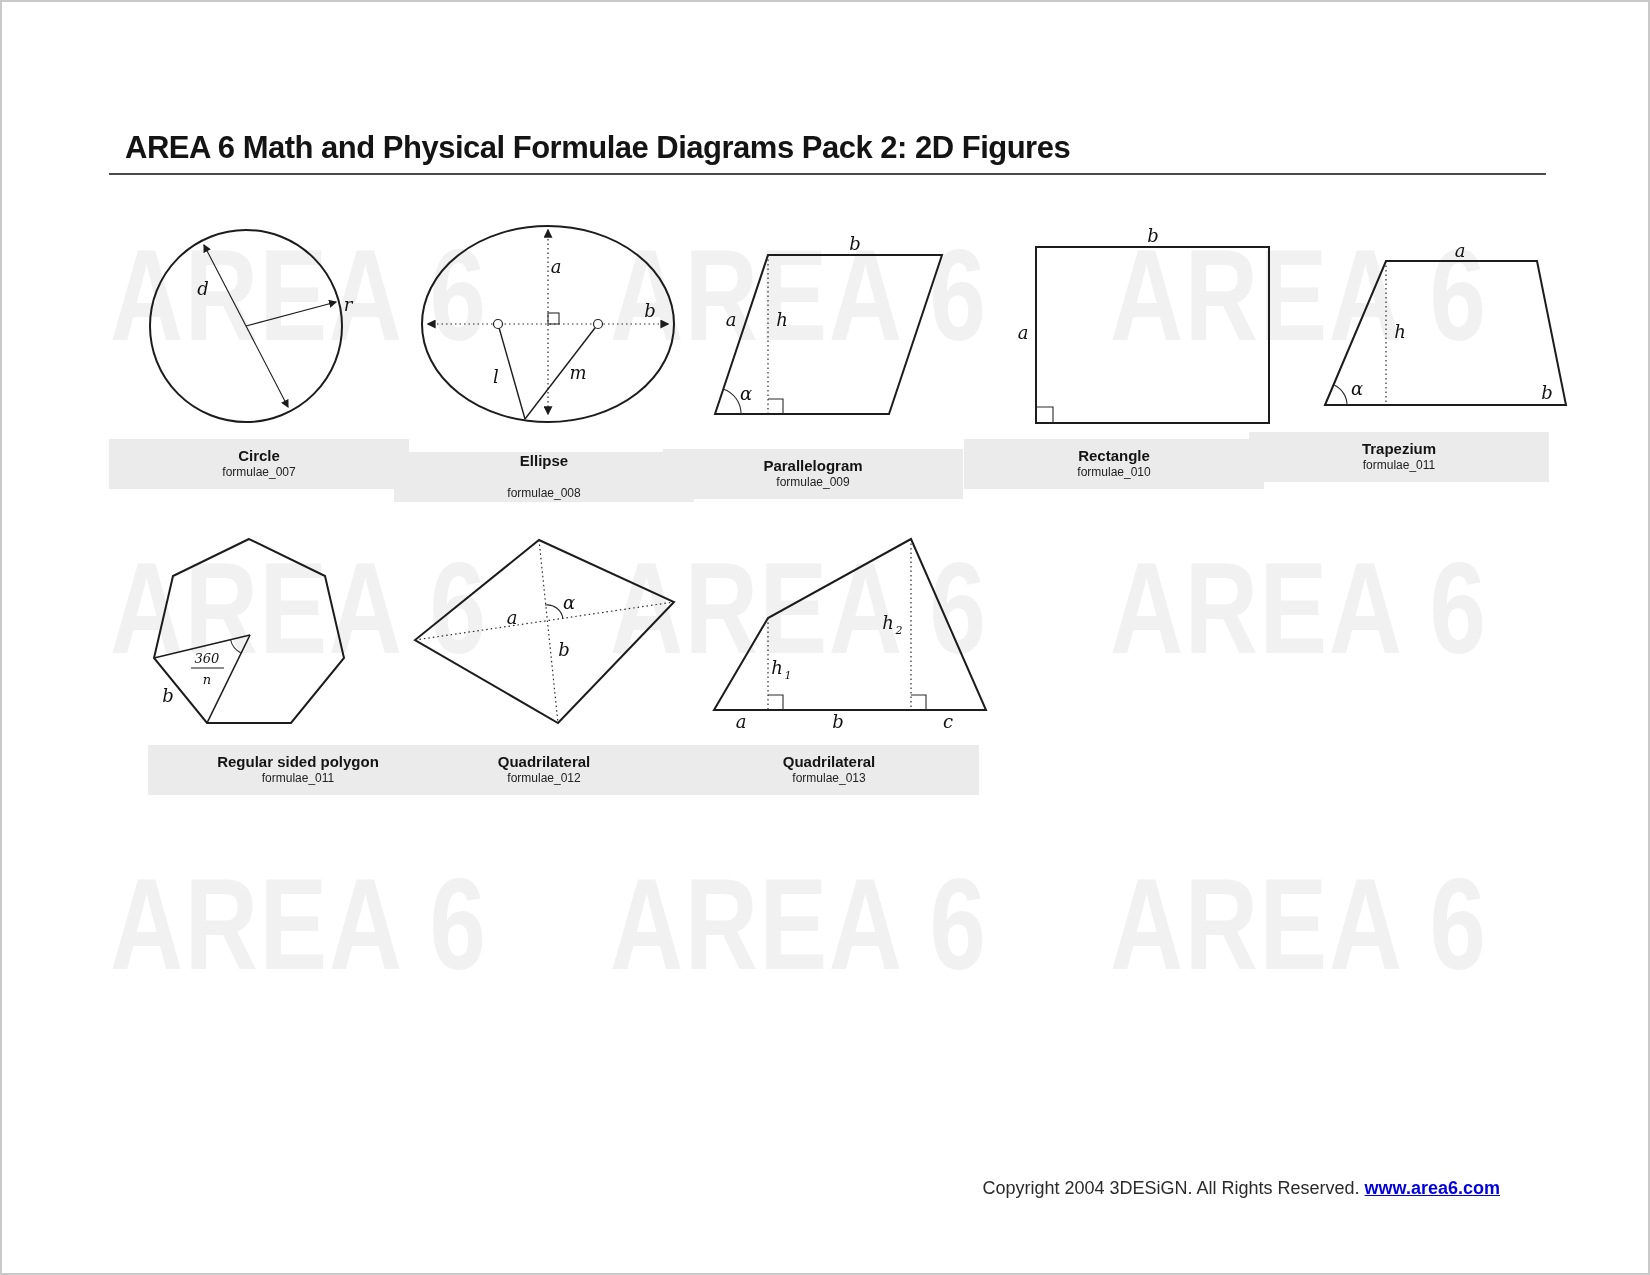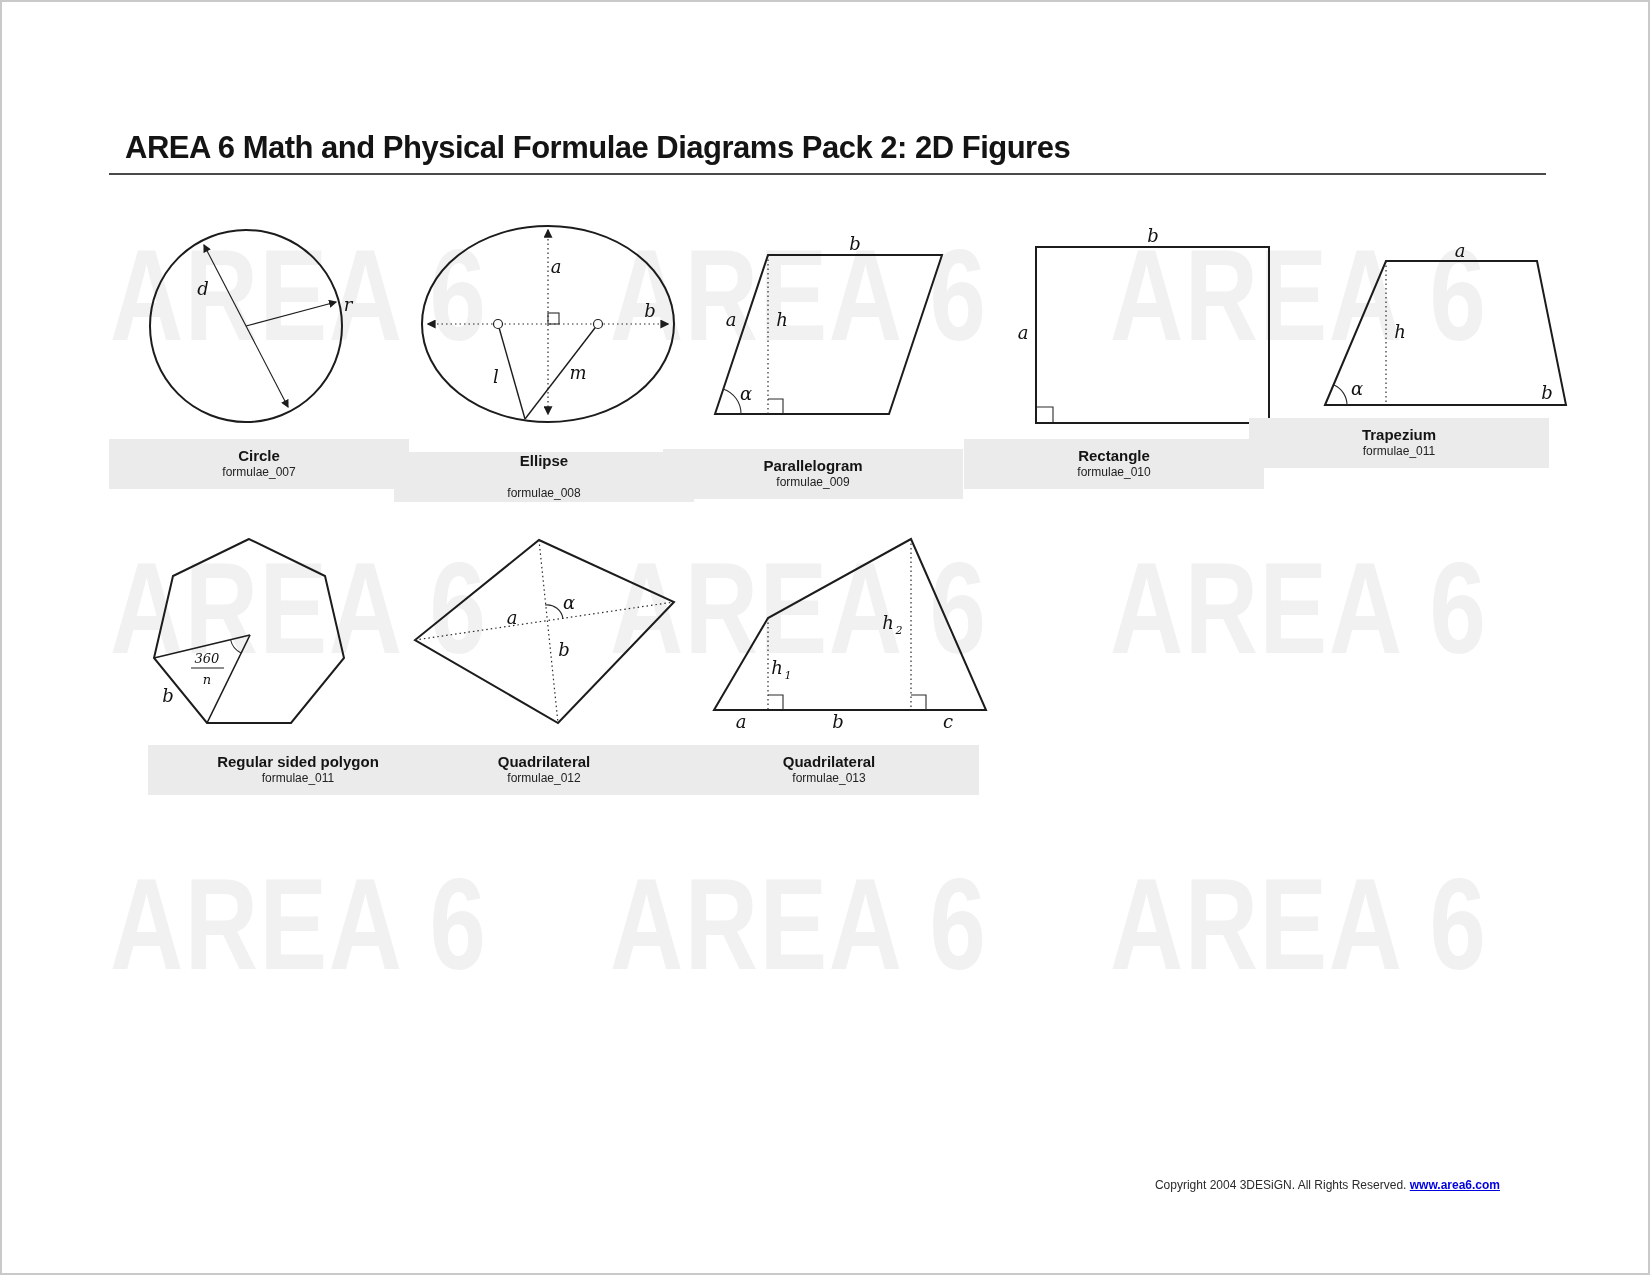--- a/index.html
+++ b/index.html
@@ -63,21 +63,21 @@
     position:absolute;width:300px;height:50px;
     background:#ebebeb;z-index:4;
     display:flex;flex-direction:column;justify-content:center;align-items:center;
     text-align:center;
   }
   .figure-label .fname{font-size:15px;font-weight:bold;color:#141414;line-height:17px;}
   .figure-label .fid{font-size:12px;color:#222;line-height:17px;}
   
   .footer{
     position:absolute;top:1176px;right:148px;
-    font-size:12px;color:#2b2b2b;z-index:3;white-space:nowrap;
+    font-size:18px;color:#2b2b2b;z-index:3;white-space:nowrap;
   }
   .footer a{color:#0000e0;font-weight:bold;text-decoration:underline;}
 </style>
 </head>
 <body>
 
 <span class="wm" style="left:108px;top:228px;">AREA 6</span>
 <span class="wm" style="left:608px;top:228px;">AREA 6</span>
 <span class="wm" style="left:1108px;top:228px;">AREA 6</span>
 <span class="wm" style="left:108px;top:541px;">AREA 6</span>
@@ -194,21 +194,21 @@
   <div class="fid">formulae_008</div>
 </div>
 <div class="figure-label" style="left:661px;top:437px;margin-top:10px;">
   <div class="fname">Parallelogram</div>
   <div class="fid">formulae_009</div>
 </div>
 <div class="figure-label" style="left:962px;top:437px;">
   <div class="fname">Rectangle</div>
   <div class="fid">formulae_010</div>
 </div>
-<div class="figure-label" style="left:1247px;top:416px;">
+<div class="figure-label" style="left:1247px;top:430px;">
   <div class="fname">Trapezium</div>
   <div class="fid">formulae_011</div>
 </div>
 
 <div class="figure-label" style="left:107px;top:743px;margin-left:39px;">
   <div class="fname">Regular sided polygon</div>
   <div class="fid">formulae_011</div>
 </div>
 <div class="figure-label" style="left:392px;top:743px;">
   <div class="fname">Quadrilateral</div>

